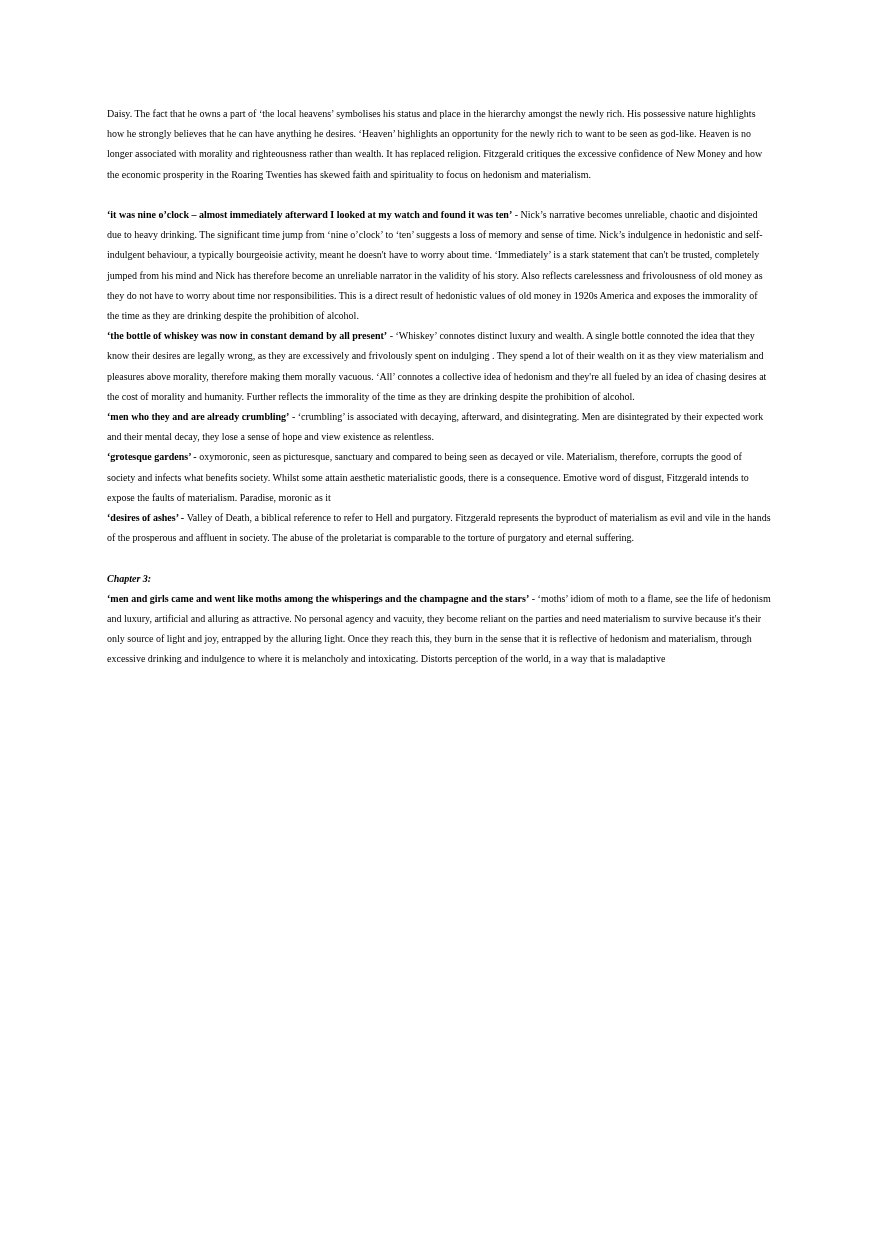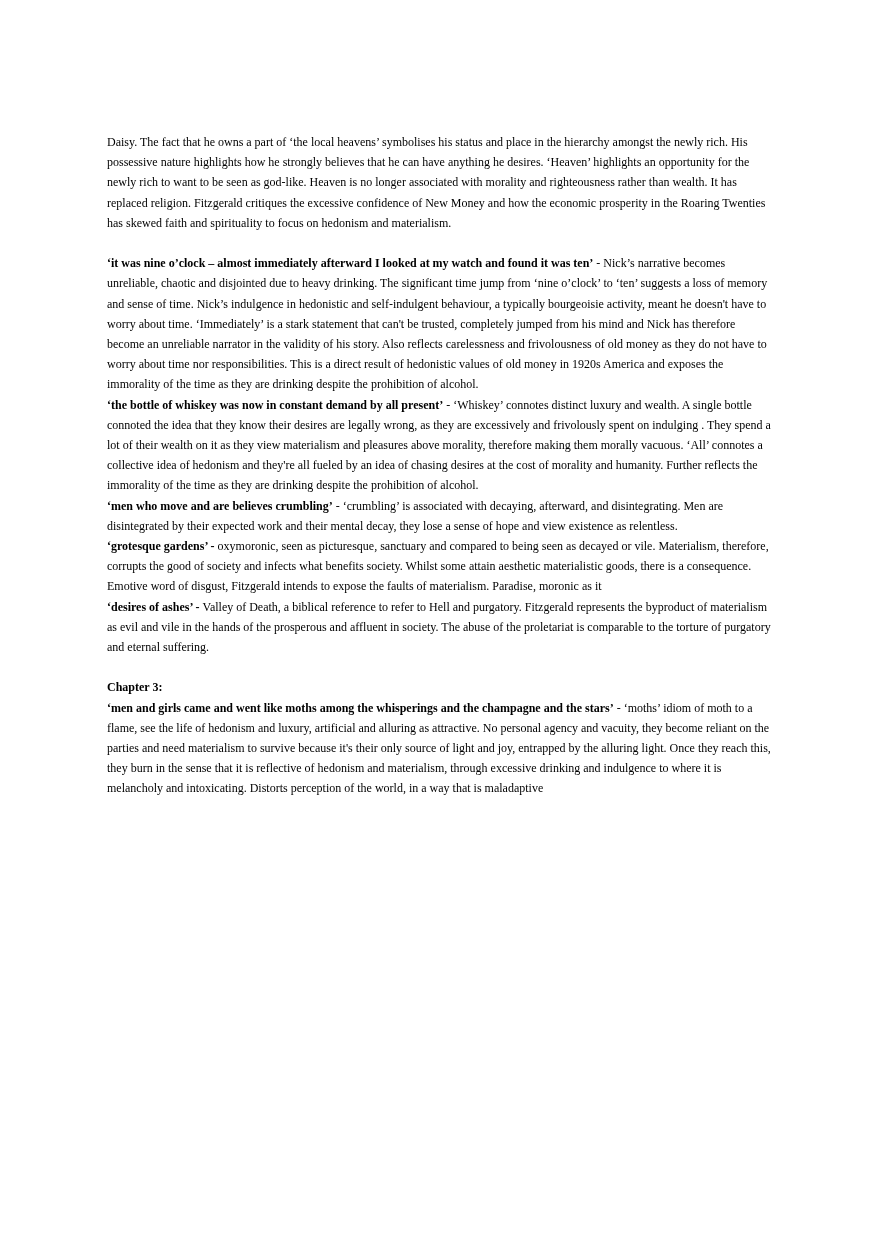--- a/index.html
+++ b/index.html
@@ -17,64 +17,64 @@
   .page {
     position: relative;
     width: 880px;
     height: 1243px;
     background: #ffffff;
     box-sizing: border-box;
     padding: 104px 108px 0 107px;
   }
   .doc-body {
     width: 665px;
-    font-size: 12px;
+    font-size: 10px;
     line-height: 20.2px;
     text-align: left;
-    margin-top: 28px;
     -webkit-font-smoothing: antialiased;
   }
   p {
     margin: 0;
   }
   .para {
     margin: 0;
   }
   .spacer-para {
     height: 20.2px;
   }
   .spacer-chapter {
     height: 20.2px;
   }
   .quote {
     font-weight: bold;
     font-family: Liberation Serif, serif;
   }
   .chapter-heading {
     font-weight: bold;
+    font-style: italic;
   }
   .entry {
     margin: 0;
   }
 </style>
 </head>
 <body>
 
 <div class="page">
   <div class="doc-body">
 
     <p class="para">Daisy. The fact that he owns a part of ‘the local heavens’ symbolises his status and place in the hierarchy amongst the newly rich. His possessive nature highlights how he strongly believes that he can have anything he desires. ‘Heaven’ highlights an opportunity for the newly rich to want to be seen as god-like. Heaven is no longer associated with morality and righteousness rather than wealth. It has replaced religion. Fitzgerald critiques the excessive confidence of New Money and how the economic prosperity in the Roaring Twenties has skewed faith and spirituality to focus on hedonism and materialism.</p>
 
     <div class="spacer-para"></div>
 
     <p class="entry"><span class="quote">‘it was nine o’clock – almost immediately afterward I looked at my watch and found it was ten’</span><span> - </span><span>Nick’s narrative becomes unreliable, chaotic and disjointed due to heavy drinking. The significant time jump from ‘nine o’clock’ to ‘ten’ suggests a loss of memory and sense of time. Nick’s indulgence in hedonistic and self-indulgent behaviour, a typically bourgeoisie activity, meant he doesn't have to worry about time. ‘Immediately’ is a stark statement that can't be trusted, completely jumped from his mind and Nick has therefore become an unreliable narrator in the validity of his story. Also reflects carelessness and frivolousness of old money as they do not have to worry about time nor responsibilities. This is a direct result of hedonistic values of old money in 1920s America and exposes the immorality of the time as they are drinking despite the prohibition of alcohol.</span></p>
 
     <p class="entry"><span class="quote">‘the bottle of whiskey was now in constant demand by all present’</span><span> - </span><span>‘Whiskey’ connotes distinct luxury and wealth. A single bottle connoted the idea that they know their desires are legally wrong, as they are excessively and frivolously spent on indulging . They spend a lot of their wealth on it as they view materialism and pleasures above morality, therefore making them morally vacuous. ‘All’ connotes a collective idea of hedonism and they're all fueled by an idea of chasing desires at the cost of morality and humanity. Further reflects the immorality of the time as they are drinking despite the prohibition of alcohol.</span></p>
 
-    <p class="entry"><span class="quote">‘men who move and are believes crumbling’</span><span> - </span><span>‘crumbling’ is associated with decaying, afterward, and disintegrating. Men are disintegrated by their expected work and their mental decay, they lose a sense of hope and view existence as relentless.</span></p>
+    <p class="entry"><span class="quote">‘men who they and are already crumbling’</span><span> - </span><span>‘crumbling’ is associated with decaying, afterward, and disintegrating. Men are disintegrated by their expected work and their mental decay, they lose a sense of hope and view existence as relentless.</span></p>
 
     <p class="entry"><span class="quote">‘grotesque gardens’</span><span class="quote"> - </span><span>oxymoronic, seen as picturesque, sanctuary and compared to being seen as decayed or vile. Materialism, therefore, corrupts the good of society and infects what benefits society. Whilst some attain aesthetic materialistic goods, there is a consequence. Emotive word of disgust, Fitzgerald intends to expose the faults of materialism. Paradise, moronic as it</span></p>
 
 
     <p class="entry"><span class="quote">‘desires of ashes’</span><span class="quote"> - </span><span>Valley of Death, a biblical reference to refer to Hell and purgatory. Fitzgerald represents the byproduct of materialism as evil and vile in the hands of the prosperous and affluent in society. The abuse of the proletariat is comparable to the torture of purgatory and eternal suffering.</span></p>
 
     <div class="spacer-chapter"></div>
 
     <p class="chapter-heading">Chapter 3:</p>
 

